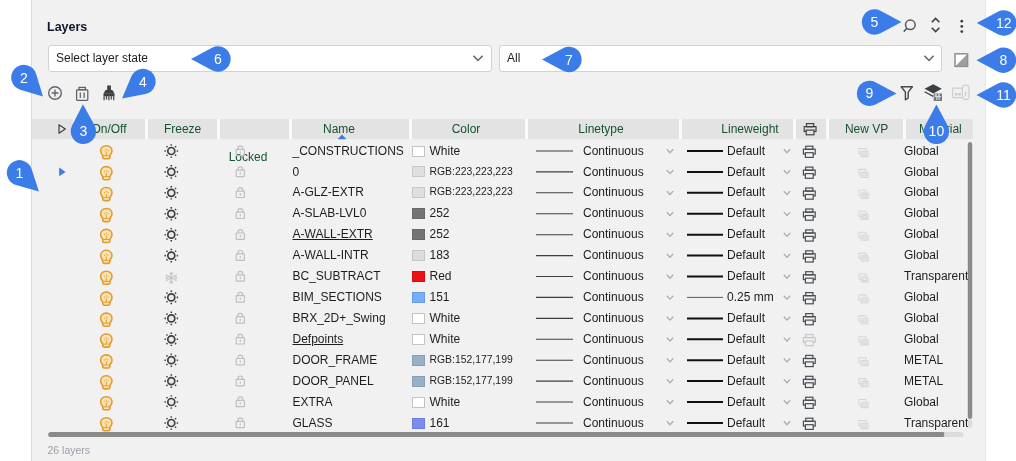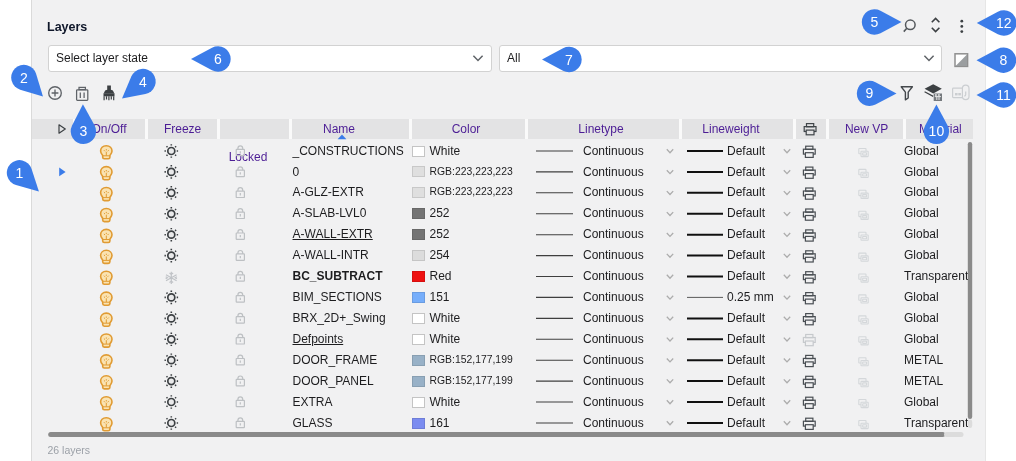--- a/index.html
+++ b/index.html
@@ -2,21 +2,21 @@
 <html><head><meta charset="utf-8">
 <style>
 *{margin:0;padding:0;box-sizing:border-box;}
 html,body{width:1016px;height:461px;background:#fff;overflow:hidden;
 font-family:"Liberation Sans",sans-serif;}
 .abs{position:absolute;}
 #panel{position:absolute;left:31px;top:0;width:955px;height:461px;
 background:#F1F1F2;border-left:1px solid #DADADA;border-right:1px solid #E6E6E6;}
 .t{position:absolute;color:#1D1D1F;font-size:12px;white-space:nowrap;}
 .hc{position:absolute;top:119px;height:20px;background:#E3E3E4;}
-.ht{position:absolute;top:119px;height:20px;line-height:20px;color:#4c1d95;
+.ht{position:absolute;top:119px;height:20px;line-height:20px;color:#14532d;
 font-size:12px;text-align:center;white-space:nowrap;}
 .dd{position:absolute;top:45px;height:27px;background:#fff;border:1px solid #D2D2D2;
 border-radius:3px;}
 .ddt{position:absolute;top:45px;height:15px;line-height:27px;font-size:12px;color:#1D1D1F;}
 .sw{position:absolute;width:13px;height:11px;}
 svg{position:absolute;left:0;top:0;}
 </style></head><body>
 <div id="panel"></div>
 <div class="t" style="left:47px;top:20px;font-weight:bold;font-size:12.5px;color:#0f172a;">Layers</div>
 <div class="dd" style="left:48px;width:444px;"></div>
@@ -34,21 +34,21 @@
 <div class="hc" style="left:681.6px;width:111.7px;"></div>
 <div class="hc" style="left:796.3px;width:30.0px;"></div>
 <div class="hc" style="left:829.2px;width:73.6px;"></div>
 <div class="hc" style="left:905.8px;width:67.6px;"></div>
 <div class="ht" style="left:49.0px;width:120px;">On/Off</div>
 <div class="ht" style="left:122.6px;width:120px;">Freeze</div>
 <div class="ht" style="left:188px;width:120px;margin-top:28px;">Locked</div>
 <div class="ht" style="left:279.0px;width:120px;">Name</div>
 <div class="ht" style="left:406.0px;width:120px;">Color</div>
 <div class="ht" style="left:541.0px;width:120px;">Linetype</div>
-<div class="ht" style="left:671px;width:120px;">Lineweight</div>
+<div class="ht" style="left:690px;width:120px;">Lineweight</div>
 <div class="ht" style="left:806.6px;width:120px;">New VP</div>
 <div class="ht" style="left:880.4px;width:120px;">Material</div>
 <div class="t" style="left:292.5px;top:140.6px;height:20.9px;line-height:20.9px;">_CONSTRUCTIONS</div>
 <div class="t" style="left:429.5px;top:140.6px;height:20.9px;line-height:20.9px;">White</div>
 <div class="t" style="left:583px;top:140.6px;height:20.9px;line-height:20.9px;">Continuous</div>
 <div class="t" style="left:727px;top:140.6px;height:20.9px;line-height:20.9px;">Default</div>
 <div class="t" style="left:904px;top:140.6px;height:20.9px;line-height:20.9px;">Global</div>
 <div class="sw" style="left:411.5px;top:145.5px;background:#FFFFFF;border:1px solid #C4C4C4;"></div>
 <div class="t" style="left:292.5px;top:161.5px;height:20.9px;line-height:20.9px;">0</div>
 <div class="t" style="left:429.5px;font-size:10.4px;top:161.5px;height:20.9px;line-height:20.9px;">RGB:223,223,223</div>
@@ -68,26 +68,26 @@
 <div class="t" style="left:727px;top:203.4px;height:20.9px;line-height:20.9px;">Default</div>
 <div class="t" style="left:904px;top:203.4px;height:20.9px;line-height:20.9px;">Global</div>
 <div class="sw" style="left:411.5px;top:208.3px;background:#747474;border:1px solid rgba(0,0,0,0.10);"></div>
 <div class="t" style="left:292.5px;top:224.3px;height:20.9px;line-height:20.9px;text-decoration:underline;">A-WALL-EXTR</div>
 <div class="t" style="left:429.5px;top:224.3px;height:20.9px;line-height:20.9px;">252</div>
 <div class="t" style="left:583px;top:224.3px;height:20.9px;line-height:20.9px;">Continuous</div>
 <div class="t" style="left:727px;top:224.3px;height:20.9px;line-height:20.9px;">Default</div>
 <div class="t" style="left:904px;top:224.3px;height:20.9px;line-height:20.9px;">Global</div>
 <div class="sw" style="left:411.5px;top:229.2px;background:#747474;border:1px solid rgba(0,0,0,0.10);"></div>
 <div class="t" style="left:292.5px;top:245.2px;height:20.9px;line-height:20.9px;">A-WALL-INTR</div>
-<div class="t" style="left:429.5px;top:245.2px;height:20.9px;line-height:20.9px;">254</div>
+<div class="t" style="left:429.5px;top:245.2px;height:20.9px;line-height:20.9px;">183</div>
 <div class="t" style="left:583px;top:245.2px;height:20.9px;line-height:20.9px;">Continuous</div>
 <div class="t" style="left:727px;top:245.2px;height:20.9px;line-height:20.9px;">Default</div>
 <div class="t" style="left:904px;top:245.2px;height:20.9px;line-height:20.9px;">Global</div>
 <div class="sw" style="left:411.5px;top:250.1px;background:#DCDCDC;border:1px solid rgba(0,0,0,0.10);"></div>
-<div class="t" style="left:292.5px;top:266.1px;height:20.9px;line-height:20.9px;font-weight:bold;">BC_SUBTRACT</div>
+<div class="t" style="left:292.5px;top:266.1px;height:20.9px;line-height:20.9px;">BC_SUBTRACT</div>
 <div class="t" style="left:429.5px;top:266.1px;height:20.9px;line-height:20.9px;">Red</div>
 <div class="t" style="left:583px;top:266.1px;height:20.9px;line-height:20.9px;">Continuous</div>
 <div class="t" style="left:727px;top:266.1px;height:20.9px;line-height:20.9px;">Default</div>
 <div class="t" style="left:904px;top:266.1px;height:20.9px;line-height:20.9px;">Transparent</div>
 <div class="sw" style="left:411.5px;top:271.0px;background:#EE1111;border:1px solid rgba(0,0,0,0.10);"></div>
 <div class="t" style="left:292.5px;top:287.0px;height:20.9px;line-height:20.9px;">BIM_SECTIONS</div>
 <div class="t" style="left:429.5px;top:287.0px;height:20.9px;line-height:20.9px;">151</div>
 <div class="t" style="left:583px;top:287.0px;height:20.9px;line-height:20.9px;">Continuous</div>
 <div class="t" style="left:727px;top:287.0px;height:20.9px;line-height:20.9px;">0.25 mm</div>
 <div class="t" style="left:904px;top:287.0px;height:20.9px;line-height:20.9px;">Global</div>

